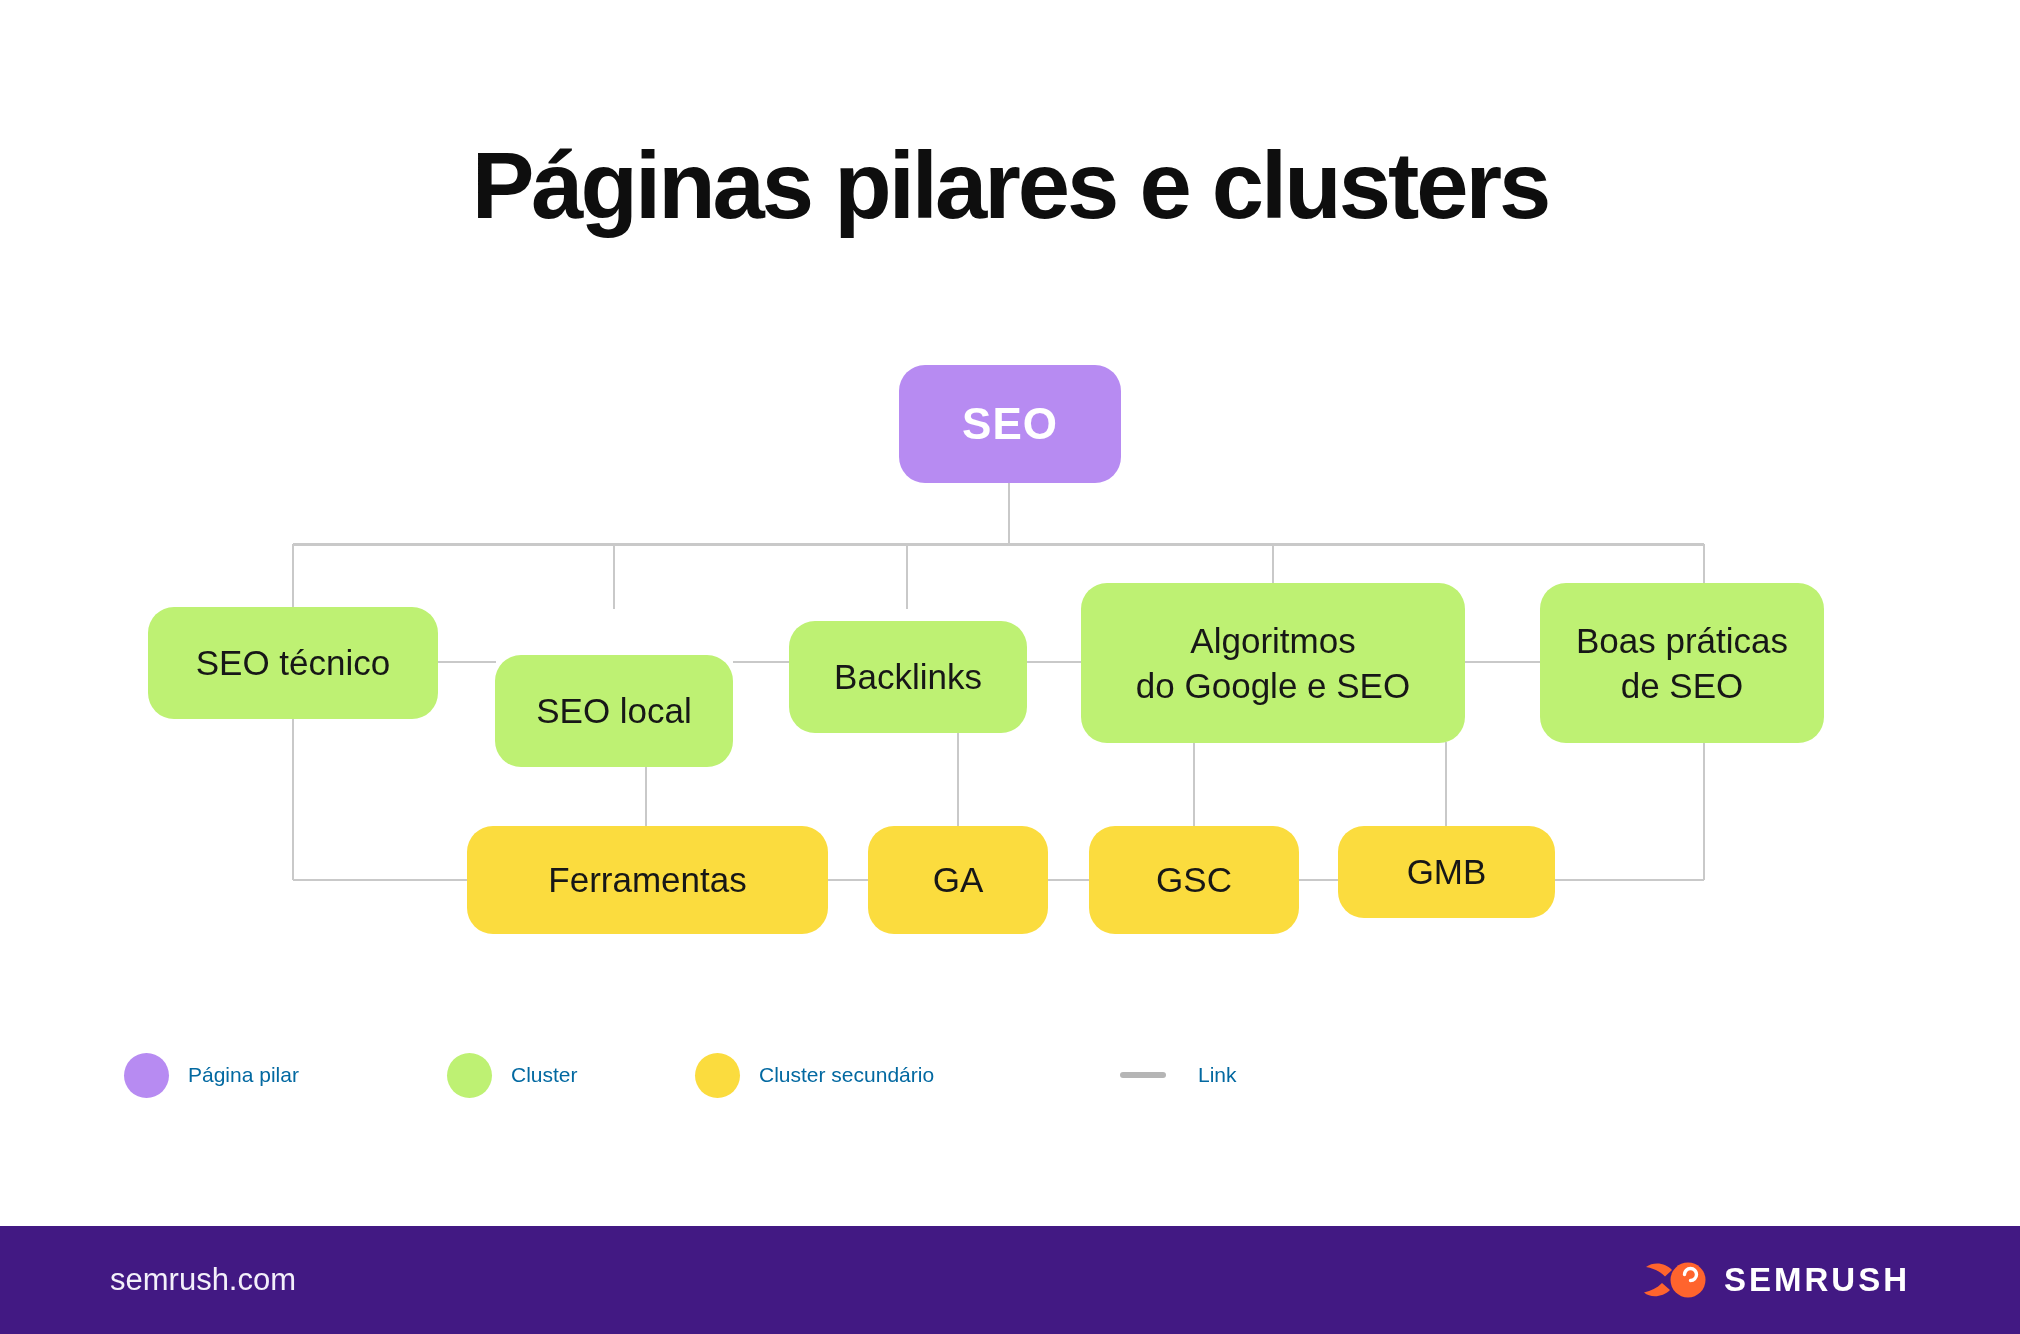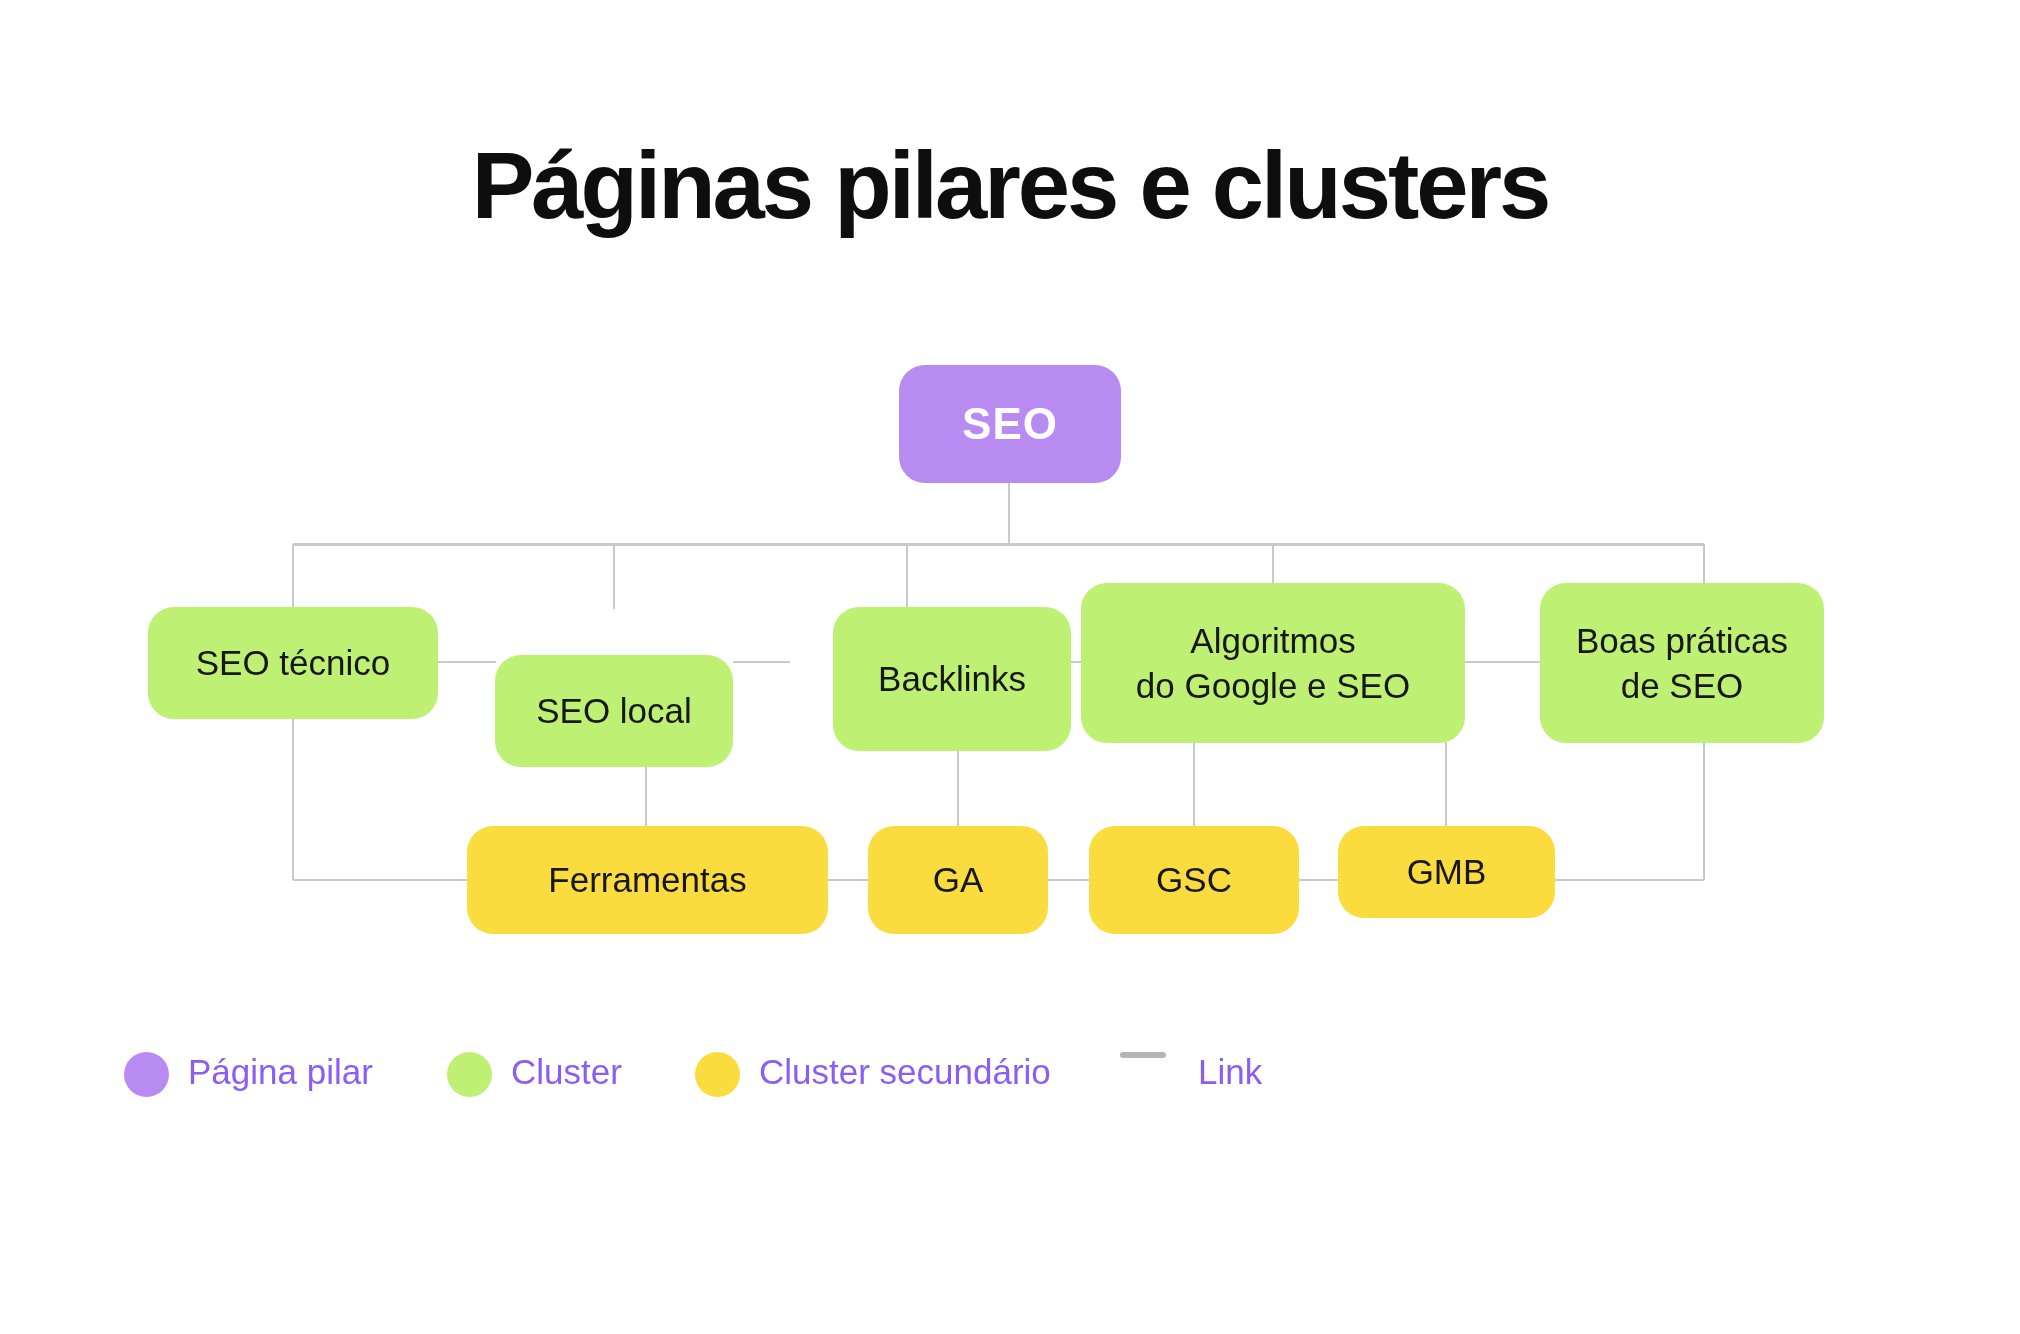--- a/index.html
+++ b/index.html
@@ -16,22 +16,22 @@
     position:absolute;display:flex;align-items:center;justify-content:center;
     border-radius:26px;font-size:35px;font-weight:500;color:#171717;
     text-align:center;white-space:pre-line;line-height:1.3;
   }
   .node.pillar{background:var(--pillar);color:#ffffff;font-weight:700;font-size:44px;letter-spacing:1px;}
   .node.cluster{background:var(--cluster);}
   .node.secondary{background:var(--secondary);}
   .link{position:absolute;background:var(--linkline);}
   .legend{position:absolute;left:0;top:0;width:100%;height:100%;pointer-events:none;}
   .legend-item{
-    position:absolute;top:1052px;height:46px;display:flex;align-items:flex-start;gap:19px;
-    font-size:35px;color:#8b5cf6;
+    position:absolute;top:1052px;height:46px;display:flex;align-items:center;gap:19px;
+    font-size:21px;color:#0369a1;
   }
   .swatch{width:45px;height:45px;border-radius:50%;flex:0 0 auto;}
   .swatch.line{width:46px;height:6px;border-radius:3px;background:var(--dash);}
   .footer{
     position:absolute;left:0;top:1226px;width:2020px;height:108px;background:var(--footerbg);
     display:flex;align-items:center;justify-content:space-between;
     padding:0 110px;box-sizing:border-box;
   }
   .site{color:#f3f0fa;font-size:31px;}
   .brand{display:flex;align-items:center;gap:15px;}
@@ -64,21 +64,21 @@
       <div class="link" style="left: 1193px; top: 742px; width: 2px; height: 85px;"></div>
       <div class="link" style="left: 1445px; top: 742px; width: 2px; height: 85px;"></div>
       <div class="link" style="left: 1703px; top: 742px; width: 2px; height: 138px;"></div>
       <div class="link" style="left: 1554px; top: 879px; width: 150px; height: 2px;"></div>
       <div class="link" style="left: 828px; top: 879px; width: 41px; height: 2px;"></div>
       <div class="link" style="left: 1048px; top: 879px; width: 42px; height: 2px;"></div>
       <div class="link" style="left: 1298px; top: 879px; width: 41px; height: 2px;"></div>
       <div class="node pillar" style="left: 899px; top: 365px; width: 222px; height: 118px;">SEO</div>
       <div class="node cluster" style="left: 148px; top: 607px; width: 290px; height: 112px;">SEO técnico</div>
       <div class="node cluster" style="left: 495px; top: 607px; width: 238px; height: 112px; margin-top: 48px;">SEO local</div>
-      <div class="node cluster" style="left: 789px; top: 607px; width: 238px; height: 144px; margin-left: 44px;">Backlinks</div>
+      <div class="node cluster" style="left: 789px; top: 621px; width: 238px; height: 112px;">Backlinks</div>
       <div class="node cluster" style="left: 1081px; top: 583px; width: 384px; height: 160px;">Algoritmos
 do Google e SEO</div>
       <div class="node cluster" style="left: 1540px; top: 583px; width: 284px; height: 160px;">Boas práticas
 de SEO</div>
       <div class="node secondary" style="left: 467px; top: 826px; width: 361px; height: 108px;">Ferramentas</div>
       <div class="node secondary" style="left: 868px; top: 826px; width: 180px; height: 108px;">GA</div>
       <div class="node secondary" style="left: 1089px; top: 826px; width: 210px; height: 108px;">GSC</div>
       <div class="node secondary" style="left: 1338px; top: 826px; width: 217px; height: 92px;">GMB</div>
     </div>
 
@@ -94,14 +94,26 @@
       <div class="legend-item" style="left: 695px;">
         <span class="swatch secondary" style="background: rgb(251, 220, 62);"></span>
         <span>Cluster secundário</span>
       </div>
       <div class="legend-item" style="left: 1120px; gap: 32px;">
         <span class="swatch line"></span>
         <span>Link</span>
       </div>
     </div>
 
+  <div class="footer">
+    <span class="site">semrush.com</span>
+    <div class="brand">
+      <svg class="flame" width="66" height="40" viewBox="0 0 66 40" aria-hidden="true">
+        <path d="M29 10 C 23 3 11 1 3 7 C 11 8.5 17 11.5 22 16.5 Z" fill="#FF642D"></path>
+        <path d="M27 30 C 20 37 8 38.5 1 32.5 C 8 31 14 28 19 23 Z" fill="#FF642D"></path>
+        <circle cx="45" cy="20" r="17.5" fill="#FF642D"></circle>
+        <path d="M41.5 14.5 A 6 6 0 1 1 47.5 20.5" fill="none" stroke="#ffffff" stroke-width="3.4" stroke-linecap="round"></path>
+      </svg>
+      <span class="wordmark">SEMRUSH</span>
+    </div>
+  </div>
 
 </div>
 
 </body></html>

